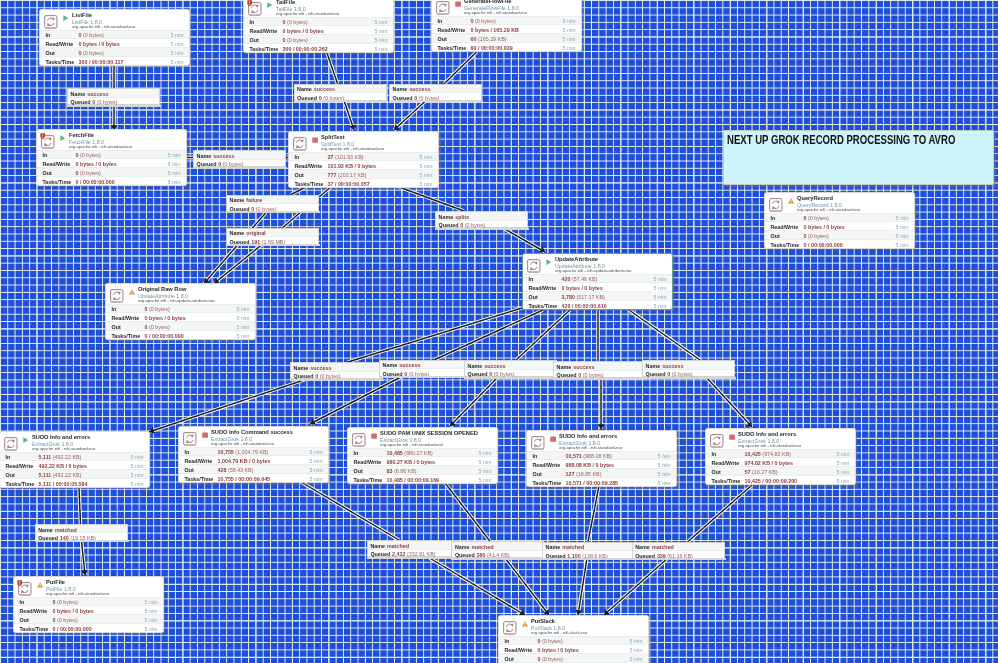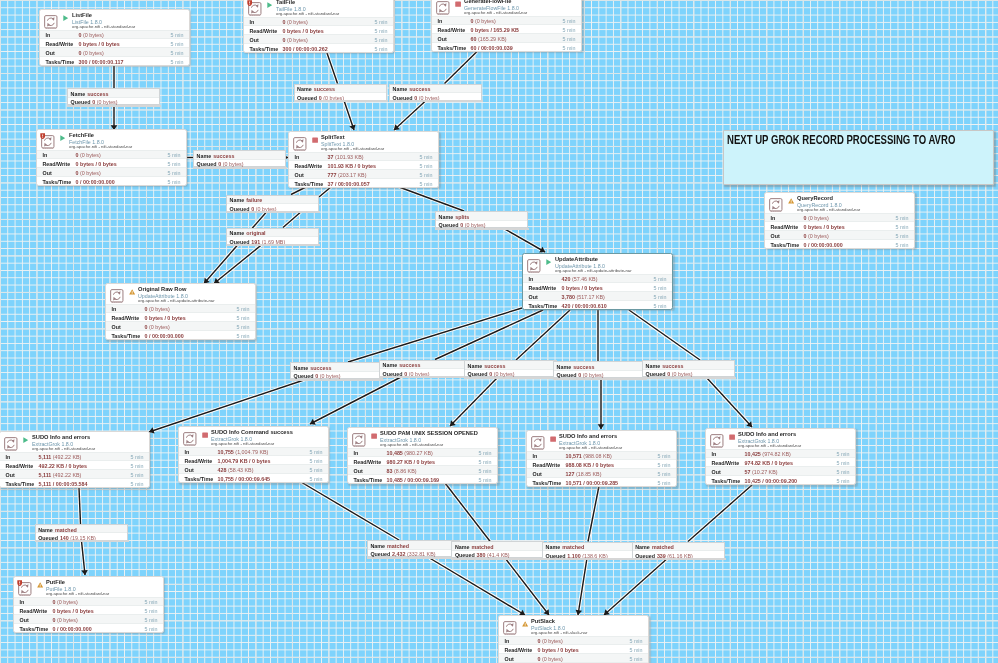--- a/index.html
+++ b/index.html
@@ -1,19 +1,19 @@
 <!DOCTYPE html>
 <html><head>
 <meta charset="utf-8">
 <style>
   html,body{margin:0;padding:0;background:#fff;}
   body{width:998px;height:663px;overflow:hidden;
        font-family:"Liberation Sans",sans-serif;
 }
-  #canvas{position:relative;width:998px;height:663px;background:#7dd3fc;overflow:hidden;
+  #canvas{position:relative;width:998px;height:663px;background:#1d4ed8;overflow:hidden;
           filter:opacity(0.996);}
   .grid{position:absolute;left:0;top:0;width:998px;height:663px;
     background-image:
       linear-gradient(to right,#dbe6e9 1px,transparent 1px),
       linear-gradient(to bottom,#dbe6e9 1px,transparent 1px),
       linear-gradient(to right,#eef2f3 1px,transparent 1px),
       linear-gradient(to bottom,#eef2f3 1px,transparent 1px);
     background-size:36.5px 36.5px,36.5px 36.5px,7.3px 7.3px,7.3px 7.3px;
     background-position:0 0,0 0,0 0,0 0;
   }

